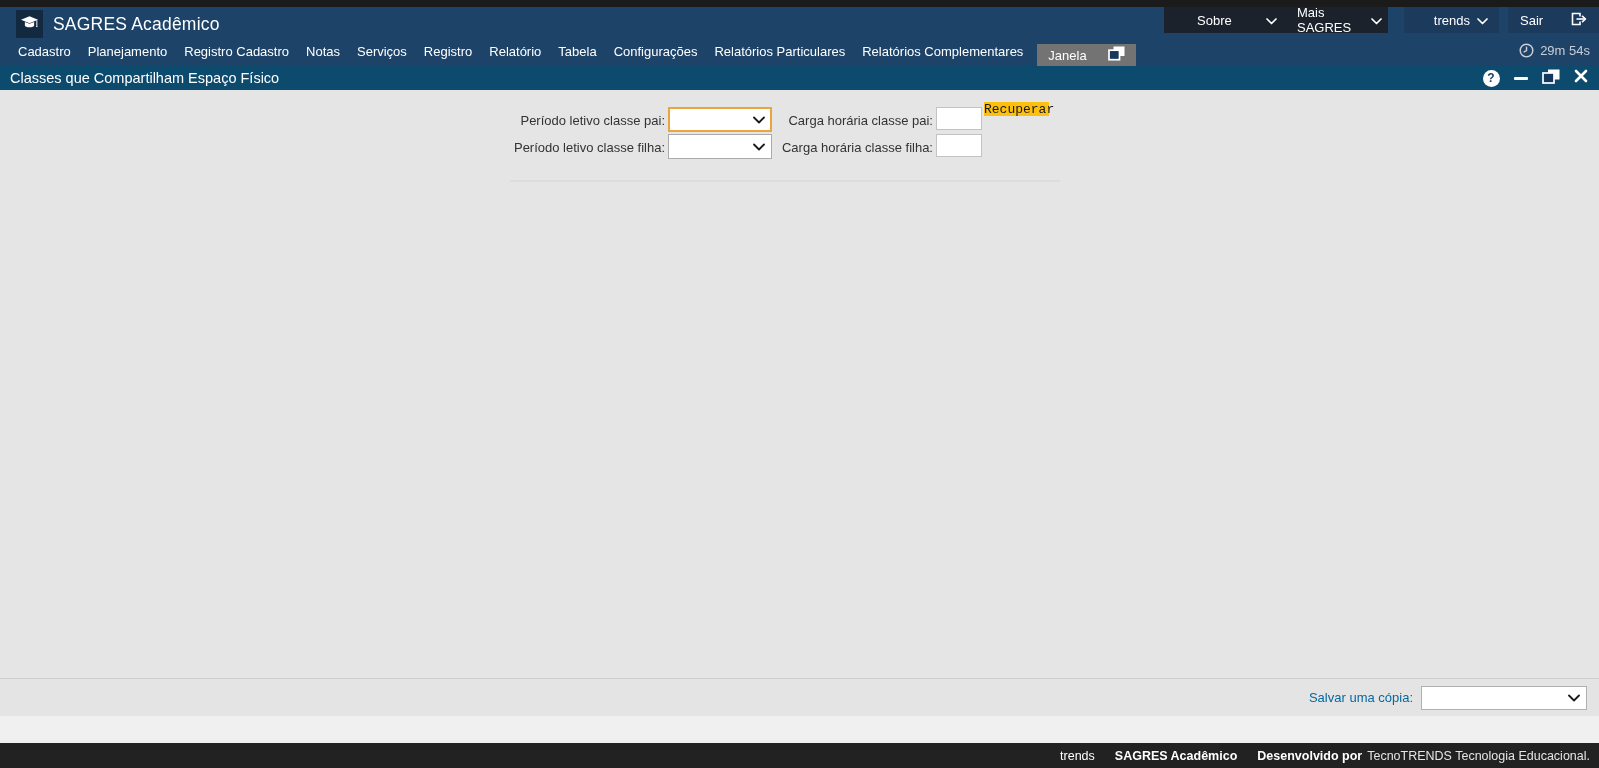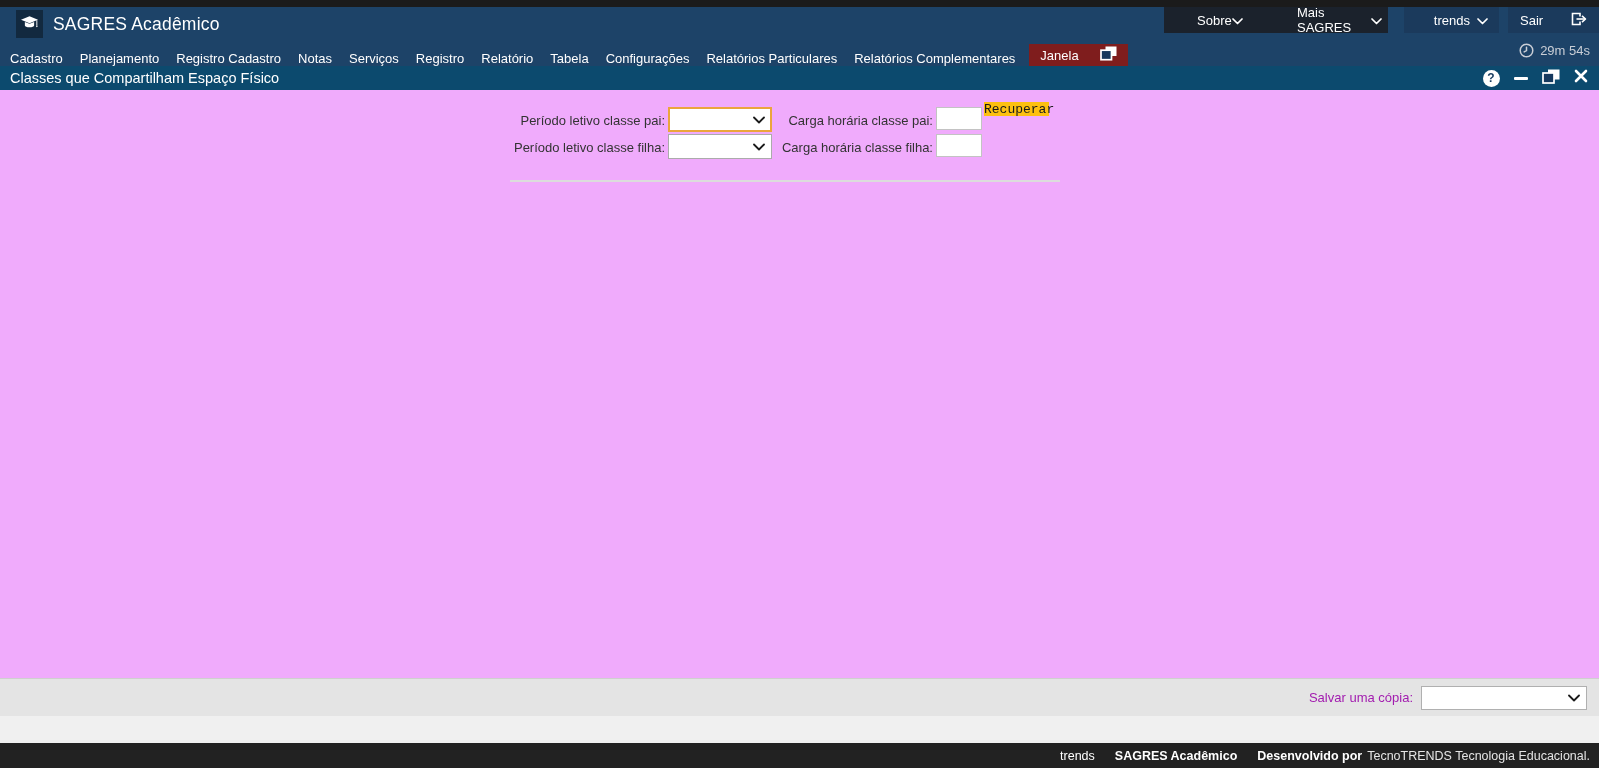--- a/index.html
+++ b/index.html
@@ -13,65 +13,65 @@
   
   .topbar{position:absolute;left:0;top:7px;width:100%;height:59px;background:#1d4368}
   .logo-box{position:absolute;left:16px;top:3px;width:27px;height:28px;background:#12293f;
             display:flex;align-items:center;justify-content:center}
   .app-title{position:absolute;left:53px;top:7px;font-size:17.5px;color:#fff;letter-spacing:.2px}
 
   .tb-box{position:absolute;top:0;height:26px;display:flex;align-items:center;
           color:#fff;font-size:13px;cursor:pointer}
   .tb-dark{background:#1b222c}
   .tb-navy{background:#1b3a5c}
-  .tb-sobre{left:1164px;width:126px;padding:0 13px 0 33px}
+  .tb-sobre{left:1164px;width:126px;justify-content:space-between;padding:0 13px 0 33px}
   .tb-mais{left:1283px;width:105px;justify-content:flex-start;padding:0 6px 0 14px}
   .tb-trends{left:1404px;width:95px;justify-content:flex-end;gap:7px;padding-right:11px}
   .tb-sair{left:1508px;width:91px;justify-content:space-between;padding:0 12px}
 
   .timer{position:absolute;right:9px;top:36px;display:flex;align-items:flex-start;gap:6px;
          color:#c9ced6;font-size:13px}
 
-  .menurow{position:absolute;left:0;bottom:0;height:22px;display:flex;align-items:flex-end;
-           padding-left:10px;font-size:13px;color:#fff}
+  .menurow{position:absolute;left:0;bottom:0;height:22px;display:flex;align-items:flex-start;
+           padding-left:18px;font-size:13px;color:#fff}
   .menurow .mi{margin-right:17px;cursor:pointer;white-space:nowrap}
-  .janela{height:22px;display:flex;align-items:center;gap:21px;background:#7f1d1d;
+  .janela{height:22px;display:flex;align-items:center;gap:21px;background:#737373;
           padding:0 11px;margin-left:-3px;cursor:pointer;color:#fff;font-size:13px}
 
   
   .titlebar{position:absolute;left:0;top:66px;width:100%;height:24px;background:#0c4a6e;
             display:flex;align-items:center;padding-left:10px}
   .win-title{color:#fff;font-size:14.5px}
   .tb-icon{position:absolute;top:0;height:24px;display:flex;align-items:center;justify-content:center;cursor:pointer}
   .help-circle{width:17px;height:17px;border-radius:50%;background:#fff;color:#15395e;
                display:flex;align-items:center;justify-content:center;font-size:12px;font-weight:bold}
   .minbar{width:14px;height:3px;background:#fff;border-radius:1px}
 
   
-  .content{position:absolute;left:0;top:90px;width:100%;height:588px;background:#f0abfc}
+  .content{position:absolute;left:0;top:90px;width:100%;height:588px;background:#e5e5e5}
   .flabel{position:absolute;font-size:13px;color:#333;text-align:right;white-space:nowrap}
   .selwrap{position:absolute;background:#fff}
   .selwrap select{width:100%;height:100%;border:1px solid #ababab;background:#fff;
                   -webkit-appearance:none;appearance:none;padding:0 22px 0 5px;font-size:13px;
                   font-family:"Liberation Sans",sans-serif;border-radius:0;outline:none}
   .selwrap.focused select{border:2px solid #eba53c}
   .sel-chev{position:absolute;right:7px;top:50%;transform:translateY(-50%);pointer-events:none;
             display:flex;align-items:center;color:#1a1a1a}
   .txt-input{position:absolute;border:1px solid #c3c3c3;background:#fff;font-size:13px;
              font-family:"Liberation Sans",sans-serif;padding:0 4px;outline:none;border-radius:0}
   .btn-recuperar{position:absolute;left:984px;top:12px;width:65px;height:14px;background:#fdc00f;
                  border:none;font-size:13px;color:#1a1a1a;cursor:pointer;
                  font-family:Liberation Mono, monospace}
   .divider{position:absolute;left:510px;top:90px;width:550px;height:2px;background:#dcdcdc}
 
   
   .graybar{position:absolute;left:0;top:678px;width:100%;height:38px;background:#e4e4e4;
            border-top:1px solid #cfcfcf;display:flex;align-items:center;justify-content:flex-end;
            gap:8px;padding-right:12px}
-  .graybar .glabel{font-size:13px;color:#a21caf}
+  .graybar .glabel{font-size:13px;color:#0369a1}
   .save-wrap{position:relative;width:166px;height:24px;background:#fff}
   .lightband{position:absolute;left:0;top:716px;width:100%;height:27px;background:#f0f0f0}
   .footer{position:absolute;left:0;top:743px;width:100%;height:25px;background:#222;
           display:flex;align-items:center;justify-content:flex-end;gap:20px;padding-right:9px;
           color:#fff;font-size:12.5px}
   .footer .bold{font-weight:bold}
   .footer .company{color:#e5e5e5;font-weight:normal;margin-left:5px}
   .devline{display:flex;align-items:center}
 </style>
 </head>

